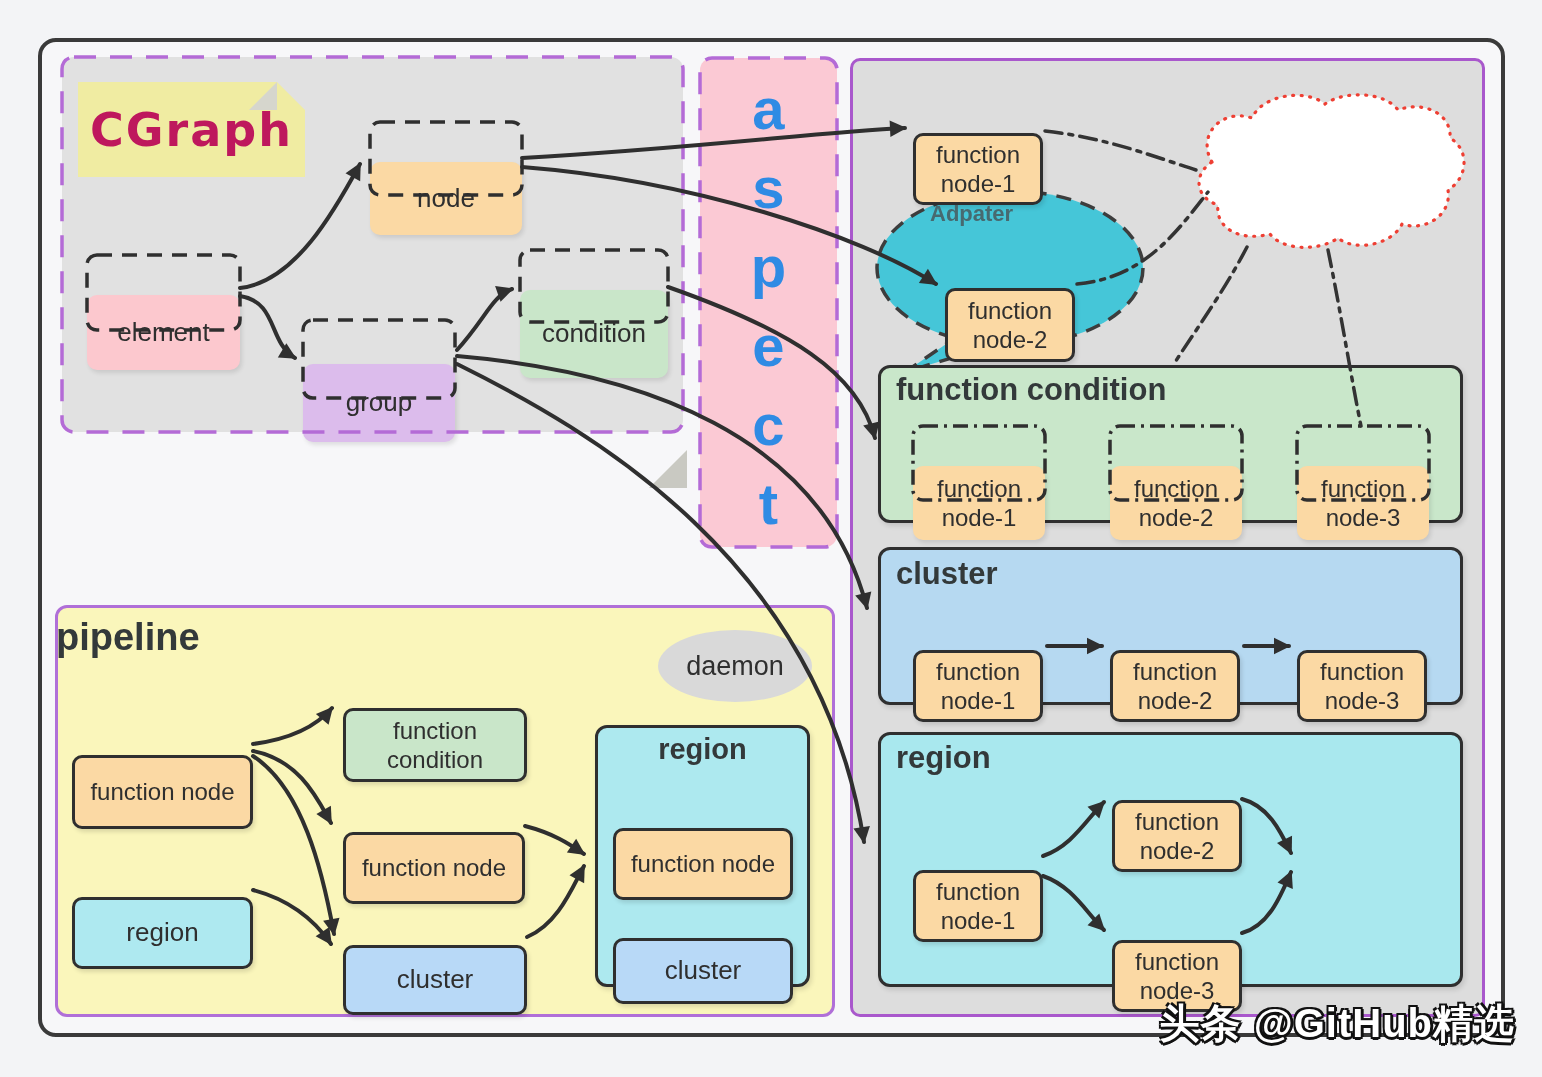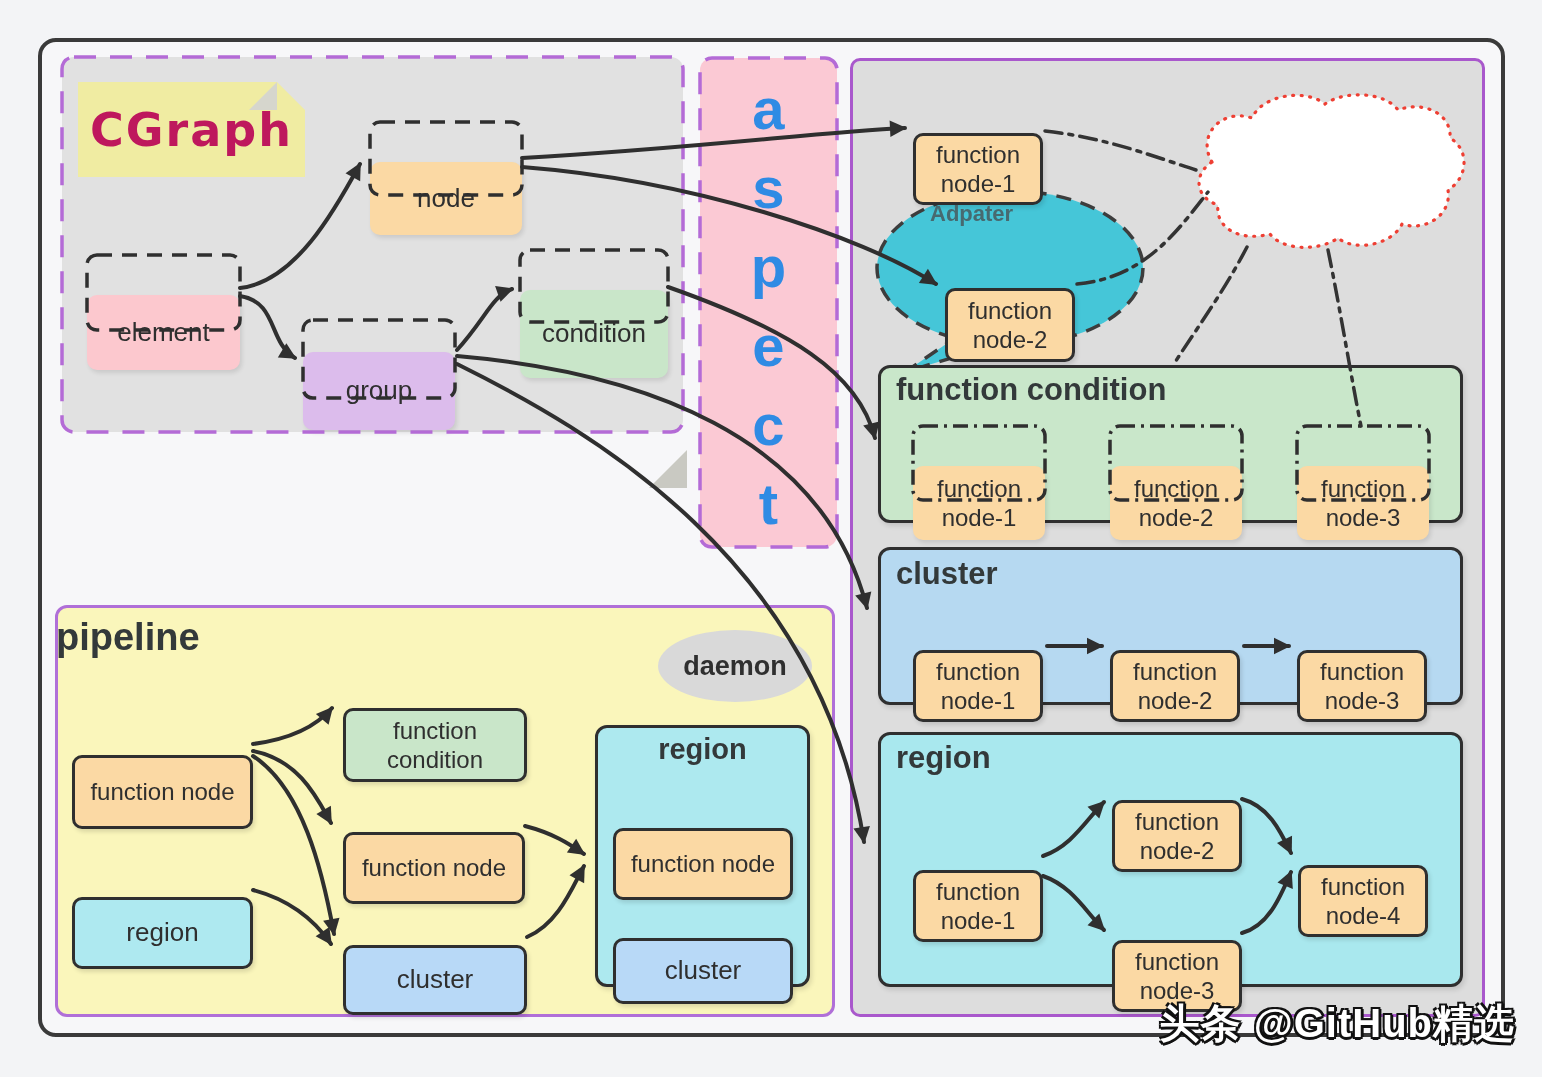--- a/index.html
+++ b/index.html
@@ -39,21 +39,21 @@
   .greenbox{background:#c9e6c9;} .cyanbox{background:#aee9f0;} .bluebox{background:#b8d9f7;}
   .panel{border:3.5px solid #2f2f2f;border-radius:12px;box-shadow:2px 3px 5px rgba(0,0,0,0.12);}
   .fc-panel{left:878px;top:365px;width:585px;height:158px;background:#c9e7ca;}
   .cl-panel{left:878px;top:547px;width:585px;height:158px;background:#b6d9f1;}
   .rg-panel{left:878px;top:732px;width:585px;height:255px;background:#a9e8ee;}
   .panel-title{font-size:31px;font-weight:600;color:#33393a;}
   .pipeline{left:55px;top:605px;width:780px;height:412px;background:#faf6bb;
           border:3.5px solid #b06fd8;border-radius:12px;}
   .pipe-title{left:56px;top:616px;font-size:38px;font-weight:600;color:#33393a;}
   .daemon{left:658px;top:630px;width:154px;height:72px;background:#d9d9d9;border-radius:50%;
-          display:flex;align-items:center;justify-content:center;font-size:27px;font-weight:700;}
+          display:flex;align-items:center;justify-content:center;font-size:27px;font-weight:400;}
   .rb{left:595px;top:725px;width:215px;height:262px;background:#ade9ef;}
   .cloud-text{left:1235px;top:122px;width:180px;height:105px;display:flex;flex-direction:column;
           align-items:center;justify-content:center;font-size:24px;font-weight:500;line-height:1.4;}
   .adp-label{left:930px;top:201px;width:160px;text-align:left;font-size:22px;font-weight:600;color:#476a70;}
   .watermark{left:1120px;top:996px;width:395px;text-align:right;font-size:40px;font-weight:700;color:#ffffff;
           letter-spacing:1px;z-index:30;
           text-shadow:2px 2px 0 #111,-2px 2px 0 #111,2px -2px 0 #111,-2px -2px 0 #111,0 3px 0 #111,3px 0 0 #111;}
   svg.layer{position:absolute;left:0;top:0;width:1542px;height:1077px;pointer-events:none;}
   .under{z-index:1;} .mid{z-index:5;} .over{z-index:10;}
   .wire{fill:none;stroke:#2f2f2f;stroke-width:4;stroke-linecap:round;}
@@ -96,21 +96,21 @@
              C1392,245 1355,252 1338,238 C1318,252 1282,250 1270,234
              C1240,242 1215,228 1218,205 C1196,198 1192,175 1212,162 Z"></path>
   </svg>
 
   <div class="abs box bgonly orange mid" style="left:370px;top:122px;width:152px;height:73px;">
       <span>node</span>
     </div>
   <div class="abs box bgonly pinkbox mid" style="left:87px;top:255px;width:153px;height:75px;">
       <span>element</span>
     </div>
-  <div class="abs box bgonly purplebox mid" style="left:303px;top:312px;width:152px;height:78px;">
+  <div class="abs box bgonly purplebox mid" style="left:303px;top:324px;width:152px;height:78px;">
       <span>group</span>
     </div>
   <div class="abs box bgonly greenbox mid" style="left:520px;top:250px;width:148px;height:88px;">
       <span>condition</span>
     </div>
 
   <div class="abs box solid orange fn mid" style="left:913px;top:93px;width:130px;height:72px;">
       <span>function node-1</span>
     </div>
   <div class="abs adp-label mid">Adpater</div>
@@ -145,23 +145,20 @@
   <div class="abs rg-panel panel mid"></div>
   <div class="abs panel-title mid" style="left:896px;top:740px;">region</div>
   <div class="abs box solid orange fn mid" style="left:913px;top:830px;width:130px;height:72px;">
       <span>function node-1</span>
     </div>
   <div class="abs box solid orange fn mid" style="left:1112px;top:760px;width:130px;height:72px;">
       <span>function node-2</span>
     </div>
   <div class="abs box solid orange fn mid" style="left:1112px;top:900px;width:130px;height:72px;">
       <span>function node-3</span>
-    </div>
-  <div class="abs box solid orange fn mid" style="left:1298px;top:825px;width:130px;height:72px;">
-      <span>function node-4</span>
     </div>
 
   <div class="abs pipe-title mid">pipeline</div>
   <div class="abs box solid orange fn mid" style="left:72px;top:715px;width:181px;height:74px;">
       <span>function node</span>
     </div>
   <div class="abs box solid cyanbox mid" style="left:72px;top:857px;width:181px;height:72px;">
       <span>region</span>
     </div>
   <div class="abs box solid greenbox fn mid" style="left:343px;top:668px;width:184px;height:74px;">

